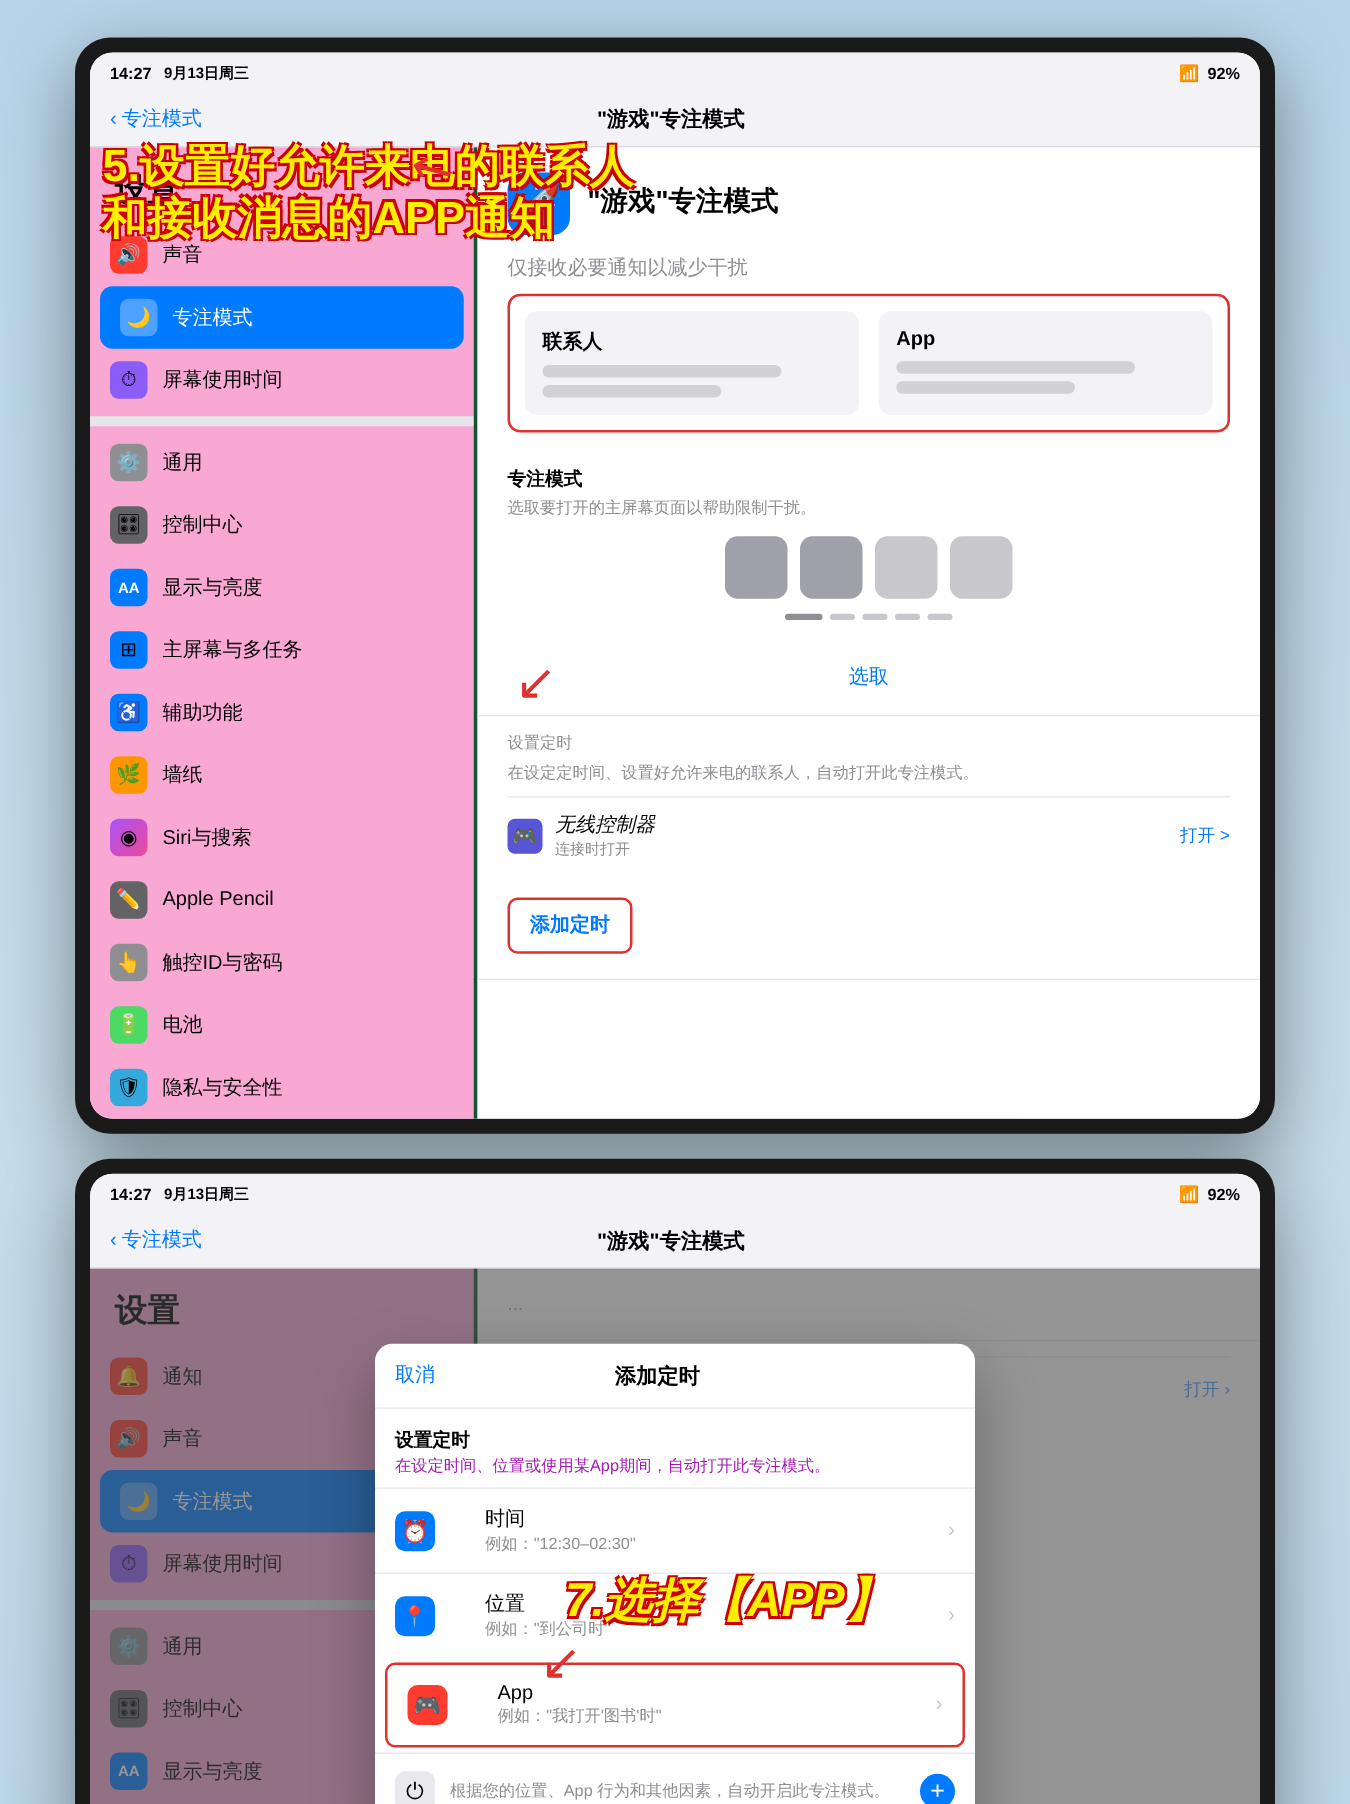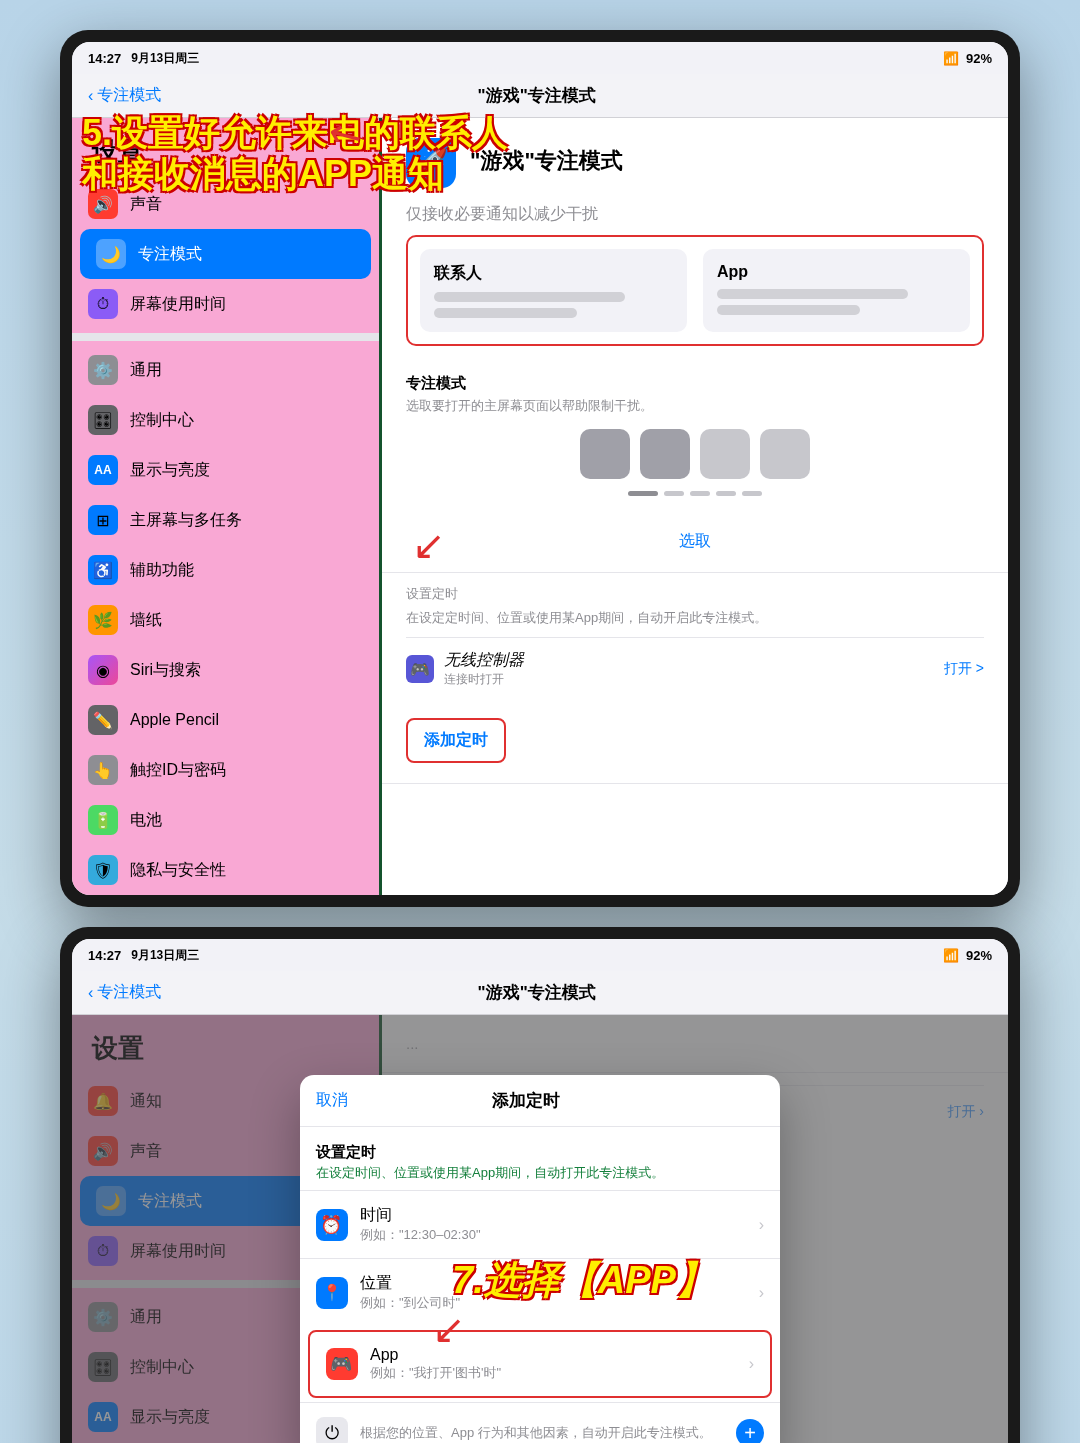--- a/index.html
+++ b/index.html
@@ -227,33 +227,33 @@
       gap: 12px;
     }
     .modal-cancel { color: #007aff; font-size: 16px; cursor: pointer; }
     .modal-title { font-size: 17px; font-weight: 600; color: #000; }
     .modal-placeholder { width: 60px; }
 
     .modal-section-header {
       padding: 16px 16px 8px;
     }
     .modal-section-title { font-size: 15px; font-weight: 700; color: #000; }
-    .modal-section-desc { font-size: 13px; color: #15803d; margin-top: 2px; }
+    .modal-section-desc { font-size: 13px; color: #a21caf; margin-top: 2px; }
 
     .modal-row {
       display: flex;
       align-items: center;
       justify-content: space-between;
       padding: 14px 16px;
       border-top: 1px solid #e5e5ea;
       cursor: pointer;
     }
     .modal-row-left { display: flex; align-items: center; gap: 12px; }
     .modal-row-icon { width: 32px; height: 32px; border-radius: 8px; display: flex; align-items: center; justify-content: center; font-size: 18px; }
-    .modal-row-content { display: flex; flex-direction: column; }
+    .modal-row-content { display: flex; flex-direction: column; margin-left: 28px; }
     .modal-row-title { font-size: 16px; color: #000; font-weight: 500; }
     .modal-row-subtitle { font-size: 13px; color: #8e8e93; }
     .chevron { color: #c7c7cc; font-size: 16px; }
 
     .smart-row {
       display: flex;
       align-items: center;
       justify-content: space-between;
       padding: 14px 16px;
       border-top: 1px solid #e5e5ea;
@@ -471,21 +471,21 @@
                 <div class="grid-dot" style="background:#c7c7cc; width:20px; height:5px; border-radius:3px;"></div>
                 <div class="grid-dot" style="background:#c7c7cc; width:20px; height:5px; border-radius:3px;"></div>
                 <div class="grid-dot" style="background:#c7c7cc; width:20px; height:5px; border-radius:3px;"></div>
               </div>
             </div>
             <div class="select-btn">选取</div>
           </div>
 
           <div class="timer-section">
             <div class="timer-title">设置定时</div>
-            <div class="timer-desc">在设定定时间、位置或使用某App期间，自动开启此专注模式。</div>
+            <div class="timer-desc">在设定定时间、设置好允许来电的联系人，自动打开此专注模式。</div>
 
             <div class="row-item">
               <div class="row-item-left">
                 <div class="row-icon" style="background:#5856d6;">🎮</div>
                 <div>
                   <div class="row-label">无线控制器</div>
                   <div style="font-size:12px; color:#8e8e93;">连接时打开</div>
                 </div>
               </div>
               <div class="row-toggle">打开 &gt;</div>

